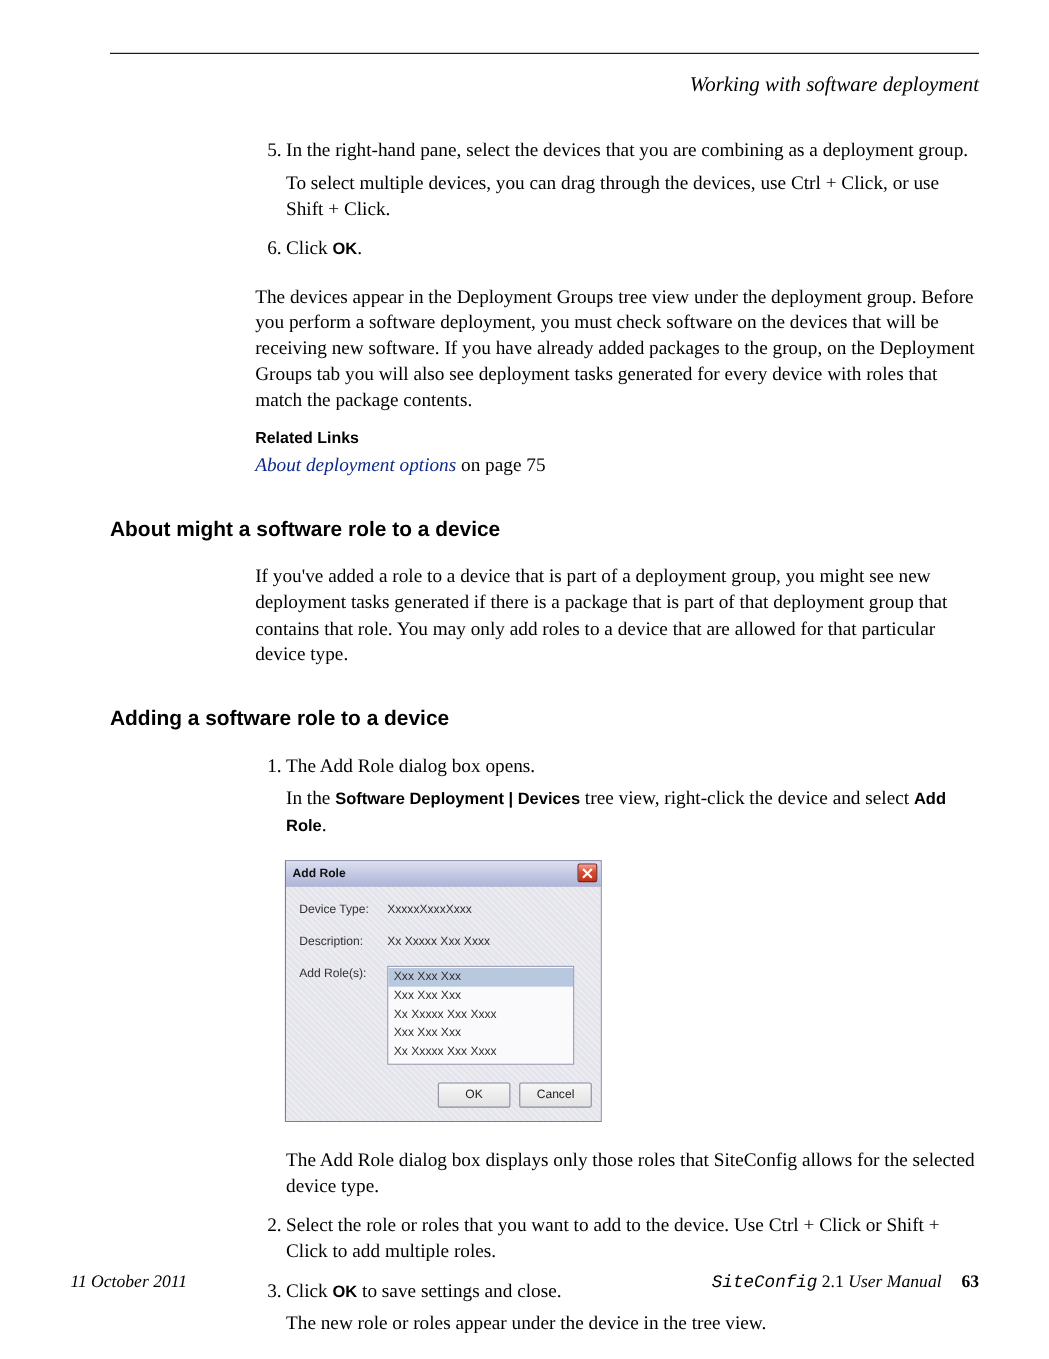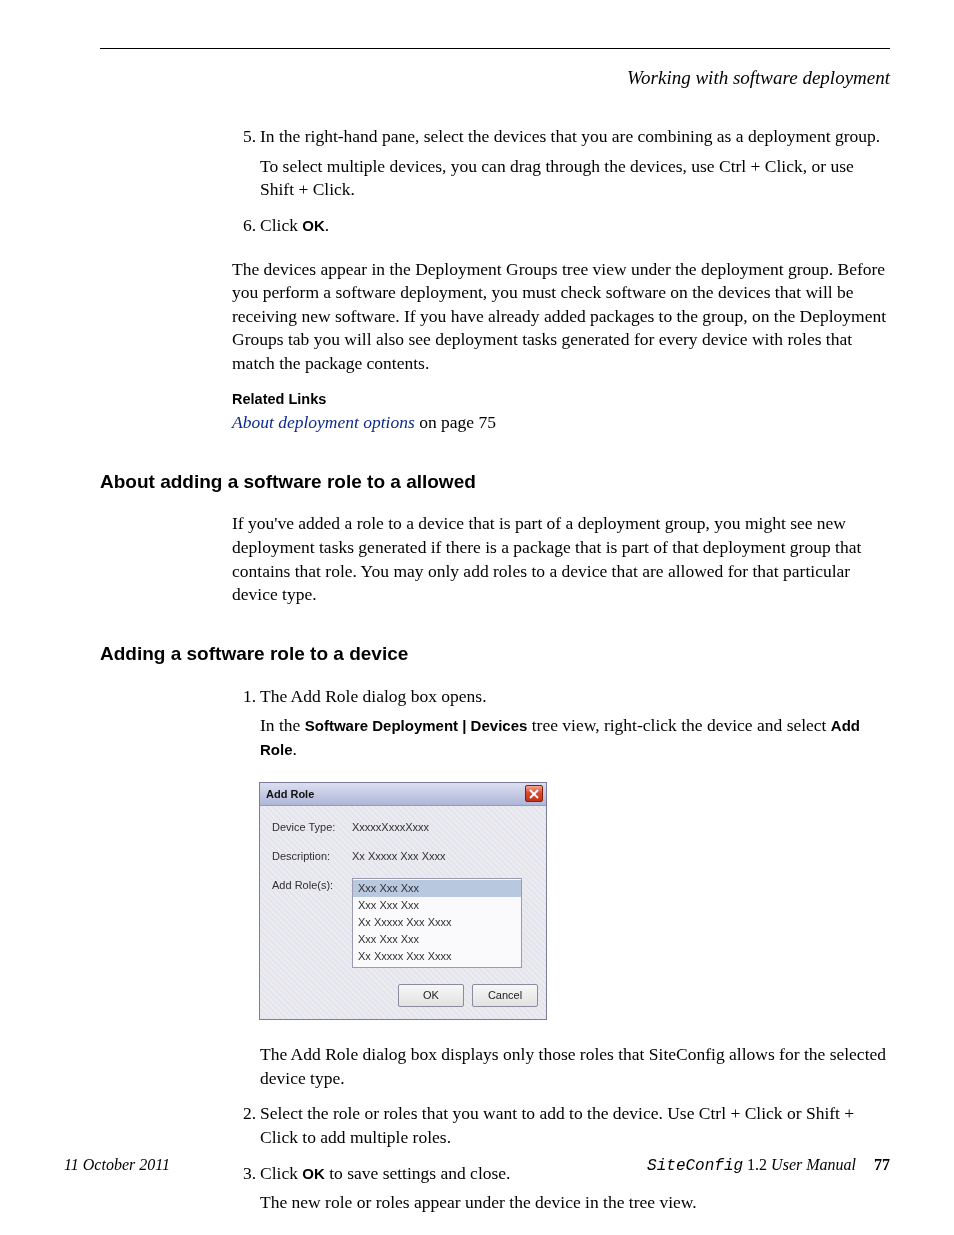--- a/index.html
+++ b/index.html
@@ -207,21 +207,21 @@
           </span>
         </li>
       </ol>
       <p class="para" style="margin-left:0;">The devices appear in the Deployment Groups tree view under the deployment group. Before you perform a software deployment, you must check software on the devices that will be receiving new software. If you have already added packages to the group, on the Deployment Groups tab you will also see deployment tasks generated for every device with roles that match the package contents.</p>
       <div class="rel-links-h">Related Links</div>
       <div>
         <span class="link">About deployment options</span><span> on page 75</span>
       </div>
     </div>
 
-    <div class="h2">About adding a software role to a allowed</div>
+    <div class="h2">About might a software role to a device</div>
     <div class="indent-block">
       <p class="para">If you've added a role to a device that is part of a deployment group, you might see new deployment tasks generated if there is a package that is part of that deployment group that contains that role. You may only add roles to a device that are allowed for that particular device type.</p>
     </div>
 
     <div class="h2">Adding a software role to a device</div>
     <div class="indent-block">
       <ol class="steps">
         <li>
           <span class="num">1.</span>
           <span class="body">
@@ -290,16 +290,16 @@
       <div class="rel-links-h">Related Links</div>
       <div>
         <span class="link">About managed software and tasks</span><span> on page 70</span>
       </div>
     </div>
   </div>
 
   <div class="footer">
     <div class="left">11 October 2011</div>
     <div class="right">
-      <span class="siteconfig">SiteConfig</span><span> 1.2 </span><span style="font-style:italic;">User Manual</span><span class="pagenum">77</span>
+      <span class="siteconfig">SiteConfig</span><span> 2.1 </span><span style="font-style:italic;">User Manual</span><span class="pagenum">63</span>
     </div>
   </div>
 </div>
 
 </body></html>

